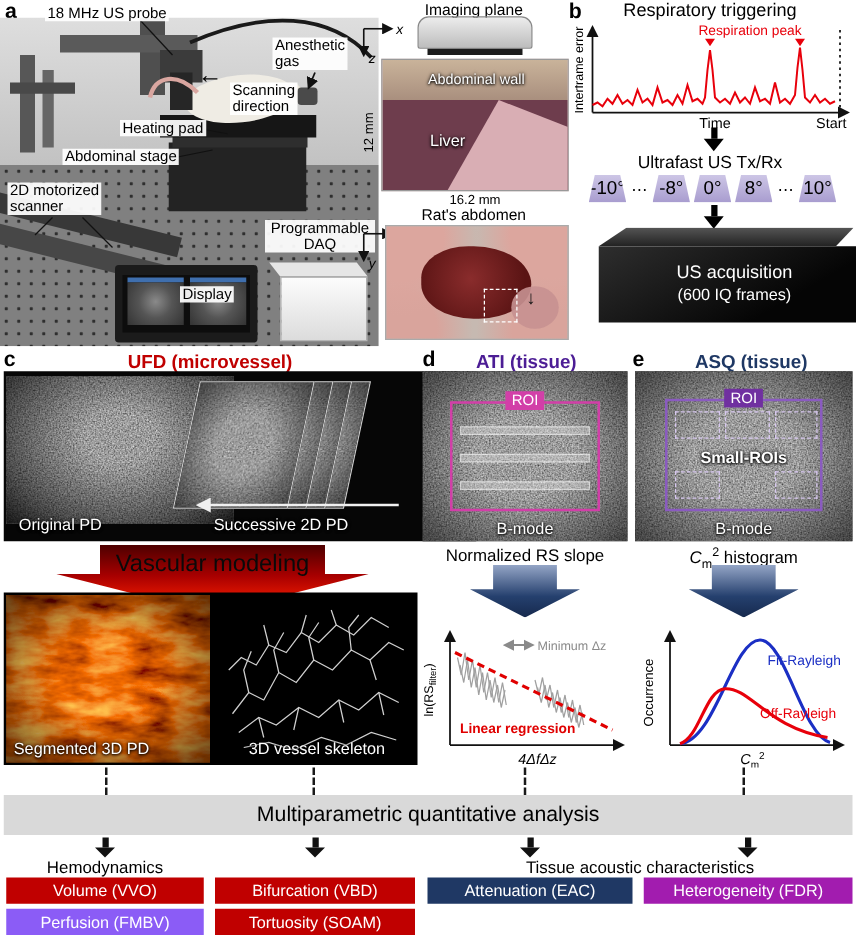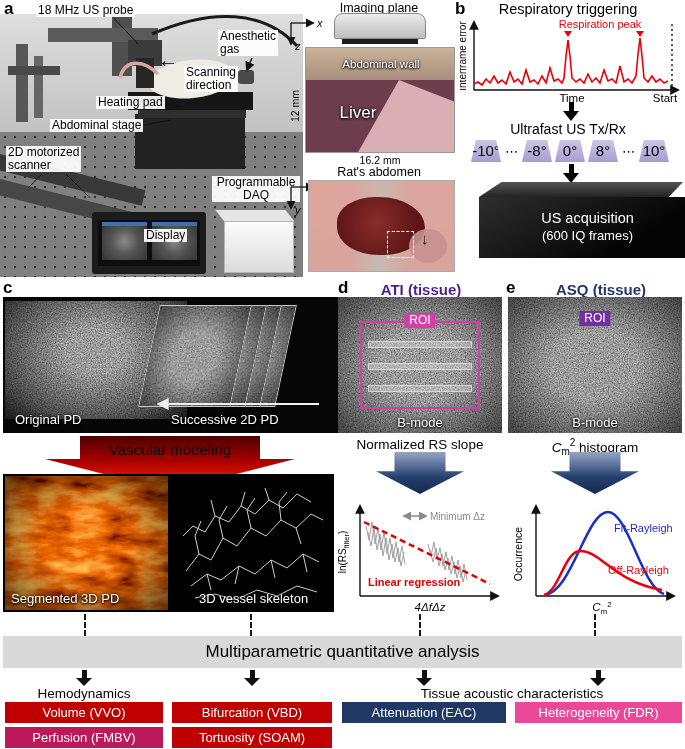--- a/index.html
+++ b/index.html
@@ -146,21 +146,21 @@
   </svg>
   <div class="abs" style="left:334px;top:13px;width:92px;height:31px">
     <div class="ph" style="left:0;top:0;width:92px;height:26px;background:linear-gradient(#ececec,#bdbdbd);border:1px solid #888;border-radius:9px 9px 2px 2px"></div>
     <div class="ph" style="left:8px;top:26px;width:76px;height:5px;background:#1c1c1c"></div>
   </div>
   <div class="abs" style="left:305px;top:47px;width:150px;height:106px;border:1px solid #999;background:#ddc4c4;overflow:hidden">
     <div class="ph" style="left:0;top:0;width:150px;height:32px;background:linear-gradient(#c9b39a,#a98f7e)"></div>
     <div class="ph wlab ctr" style="left:0;top:9px;width:150px;font-size:11.5px">Abdominal wall</div>
     <div class="ph" style="left:0;top:32px;width:150px;height:74px;background:#6e3d4d"></div>
     <div class="ph" style="left:0;top:32px;width:150px;height:74px;background:#d9aeb4;clip-path:polygon(62% 0,100% 30%,100% 100%,34% 100%)"></div>
-    <div class="ph wlab ctr" style="left:0;top:58px;width:104px;font-size:17px">Liver</div>
+    <div class="ph wlab ctr" style="left:0;top:58px;width:104px;font-size:13px">Liver</div>
   </div>
   <div class="abs" style="left:289px;top:60px;width:14px;height:92px;writing-mode:vertical-rl;transform:rotate(180deg);font-size:10.5px;text-align:center">12 mm</div>
   <div class="abs ctr" style="left:305px;top:154px;width:150px;font-size:10.5px">16.2 mm</div>
 
   <div class="abs ctr" style="left:303px;top:165px;width:152px;font-size:12.5px">Rat's abdomen</div>
   <svg class="abs" style="left:284px;top:178px;width:44px;height:40px;overflow:visible">
     <line x1="7" y1="9" x2="29" y2="9" stroke="#111" stroke-width="1.3" marker-end="url(#ahB)"></line>
     <line x1="7" y1="9" x2="7" y2="30" stroke="#111" stroke-width="1.3" marker-end="url(#ahB)"></line>
     <text x="33" y="13" font-size="11" font-style="italic">x</text>
     <text x="11" y="36" font-size="11" font-style="italic">y</text>
@@ -210,20 +210,21 @@
       <div class="head"></div>
   </div>
 
   <div class="abs" style="left:479px;top:182px;width:204px;height:15px;background:linear-gradient(#555,#222);clip-path:polygon(11% 0,100% 0,93% 100%,0 100%)"></div>
   <div class="abs ctr" style="left:479px;top:197px;width:217px;height:61px;background:linear-gradient(150deg,#2e2e2e,#050505 70%);color:#fff">
     <div style="margin-top:13px;font-size:14.5px">US acquisition</div>
     <div style="font-size:13px;margin-top:2px">(600 IQ frames)</div>
   </div>
 
   <div class="abs plabel" style="left:3px;top:279px">c</div>
+  <div class="abs ptitle" style="left:40px;top:282px;width:256px;color:#c00000">UFD (microvessel)</div>
 
   <div class="abs" style="left:3px;top:297px;width:378px;height:136px;background:#060606;overflow:hidden">
     <div class="ph" style="left:2px;top:4px;width:182px;height:118px">
       <svg class="sp" preserveAspectRatio="none">
           <rect width="100%" height="100%" filter="url(#speckleF)"></rect>
         </svg>
       <div class="shade"></div>
     </div>
     <div class="frame" style="left:191px;z-index:6">
         <svg class="sp" preserveAspectRatio="none">
@@ -250,21 +251,21 @@
         <div class="shadeL"></div>
       </div>
     <svg class="ph" style="left:150px;top:100px;width:172px;height:14px;z-index:10">
       <line x1="166" y1="7" x2="6" y2="7" stroke="#f0f0f0" stroke-width="2" marker-end="url(#ahW)"></line>
     </svg>
     <div class="ph wlab" style="left:12px;top:116px;z-index:11">Original PD</div>
     <div class="ph wlab" style="left:168px;top:116px;z-index:11">Successive 2D PD</div>
   </div>
 
   <div class="abs ctr" style="left:45px;top:436px;width:250px;height:55px;clip-path:polygon(14% 0,86% 0,86% 42%,100% 42%,50% 100%,0 42%,14% 42%);background:linear-gradient(180deg,#4d0000,#a80000 45%,#e81800 80%,#ff5a00)">
-    <div style="margin-top:5px;font-size:15px;color:#0a0a0a">Vascular modeling</div>
+    <div style="margin-top:5px;font-size:19px;color:#0a0a0a">Vascular modeling</div>
   </div>
 
   <div class="abs" style="left:3px;top:474px;width:331px;height:138px;background:#000;overflow:hidden">
     <div class="ph" style="left:2px;top:2px;width:163px;height:134px">
       <svg class="sp" preserveAspectRatio="none">
           <rect width="100%" height="100%" filter="url(#fireF)"></rect>
         </svg>
       <div class="shadeL"></div>
     </div>
     <svg class="ph" style="left:168px;top:2px;width:161px;height:134px" viewBox="0 0 161 134">
@@ -320,20 +321,30 @@
   </svg>
 
   <div class="abs plabel" style="left:506px;top:279px">e</div>
   <div class="abs ptitle" style="left:520px;top:282px;width:162px;color:#1f3864">ASQ (tissue)</div>
 
   <div class="abs" style="left:508px;top:297px;width:174px;height:136px;background:#111;overflow:hidden">
     <svg class="sp" preserveAspectRatio="none">
         <rect width="100%" height="100%" filter="url(#speckleF)"></rect>
       </svg>
     <div class="shadeL"></div>
+    <div class="ph" style="left:24px;top:22px;width:126px;height:90px;border:2px solid #8a5bc0;z-index:5">
+      <div class="ph" style="left:6px;top:8px;width:36px;height:22px;border:1.3px dashed #d8c8f0"></div>
+      <div class="ph" style="left:46px;top:8px;width:36px;height:22px;border:1.3px dashed #d8c8f0"></div>
+      <div class="ph" style="left:86px;top:8px;width:34px;height:22px;border:1.3px dashed #d8c8f0"></div>
+      <div class="ph" style="left:6px;top:56px;width:36px;height:22px;border:1.3px dashed #d8c8f0"></div>
+      <div class="ph" style="left:86px;top:56px;width:34px;height:22px;border:1.3px dashed #d8c8f0"></div>
+      <div class="ph ctr" style="left:0;top:36px;width:100%;z-index:6">
+        <span class="wlab" style="font-weight:700">Small-ROIs</span>
+      </div>
+    </div>
     <div class="roitag" style="top:14px;background:#7030a0">ROI</div>
     <div class="bmlab wlab">B-mode</div>
   </div>
 
   <div class="abs ctr" style="left:508px;top:437px;width:174px;font-size:13.5px">
     <span style="font-style:italic">C</span><sub style="font-size:10px">m</sub><sup style="font-size:10px">2</sup><span> histogram</span>
   </div>
   <div class="abs" style="left:551px;top:452px;width:88px;height:42px;clip-path:polygon(21% 0,79% 0,79% 46%,100% 46%,50% 100%,0 46%,21% 46%);background:linear-gradient(180deg,#94a5c6,#25406e 60%,#16294d)"></div>
 
   <svg class="abs" style="left:510px;top:496px;width:172px;height:118px" viewBox="0 0 172 118">
@@ -370,17 +381,17 @@
       <div class="stem"></div>
       <div class="head"></div>
     </div>
 
   <div class="hdr" style="left:5px;top:687px;width:158px">Hemodynamics</div>
   <div class="hdr" style="left:342px;top:687px;width:340px">Tissue acoustic characteristics</div>
 
   <div class="pbox" style="left:5px;top:702px;width:158px;background:#c00000">Volume (VVO)</div>
   <div class="pbox" style="left:342px;top:702px;width:164px;background:#1f3864">Attenuation (EAC)</div>
   <div class="pbox" style="left:172px;top:702px;width:160px;background:#c00000">Bifurcation (VBD)</div>
-  <div class="pbox" style="left:515px;top:702px;width:167px;background:#ec4899">Heterogeneity (FDR)</div>
-  <div class="pbox" style="left:5px;top:727px;width:158px;background:#be185d">Perfusion (FMBV)</div>
+  <div class="pbox" style="left:515px;top:702px;width:167px;background:#a21caf">Heterogeneity (FDR)</div>
+  <div class="pbox" style="left:5px;top:727px;width:158px;background:#8b5cf6">Perfusion (FMBV)</div>
   <div class="pbox" style="left:172px;top:727px;width:160px;background:#c00000">Tortuosity (SOAM)</div>
 
 </div>
 
 </body></html>

